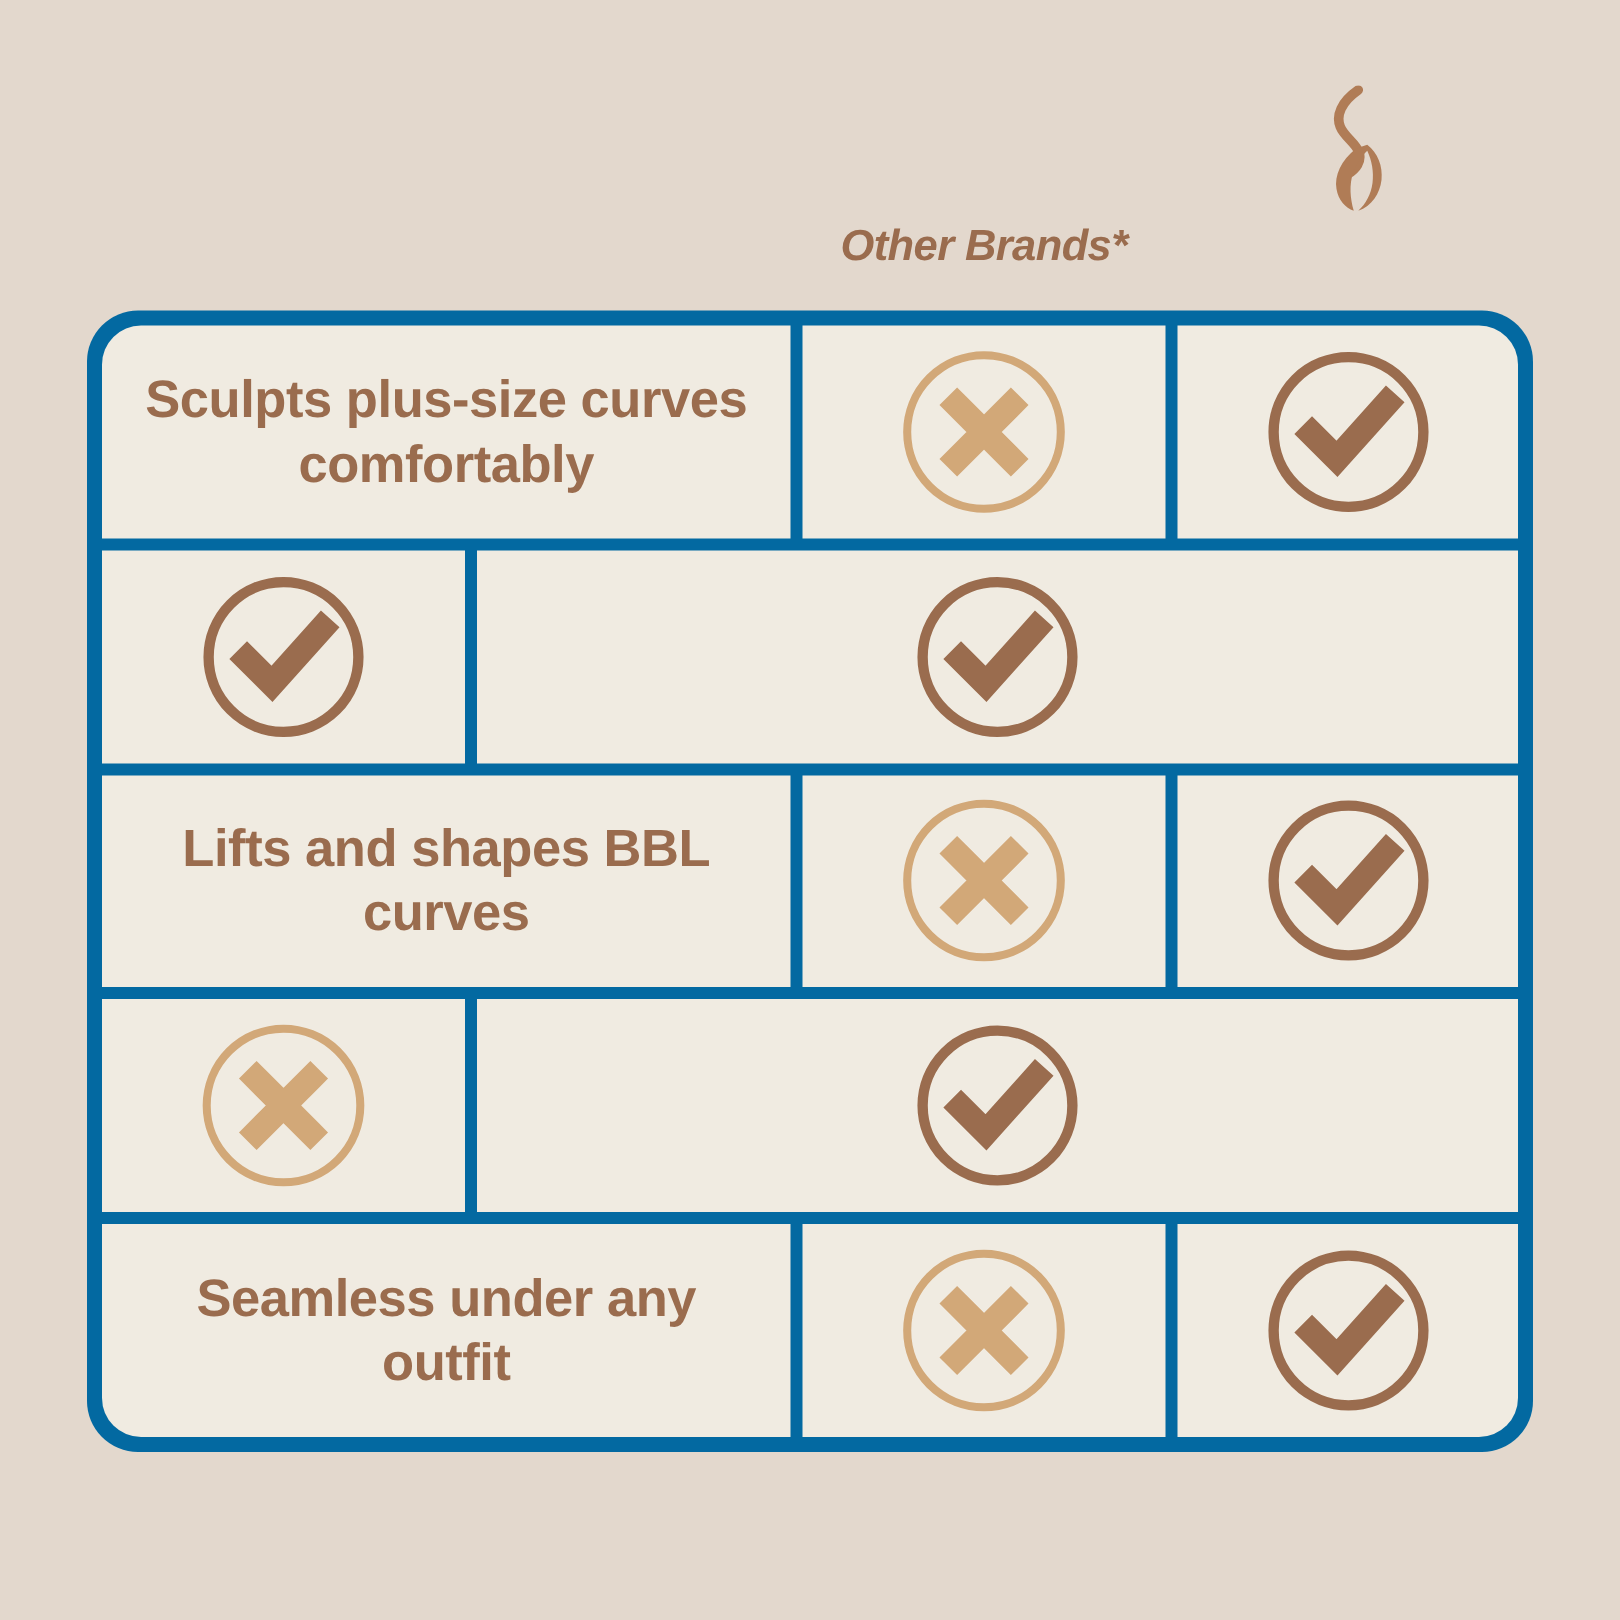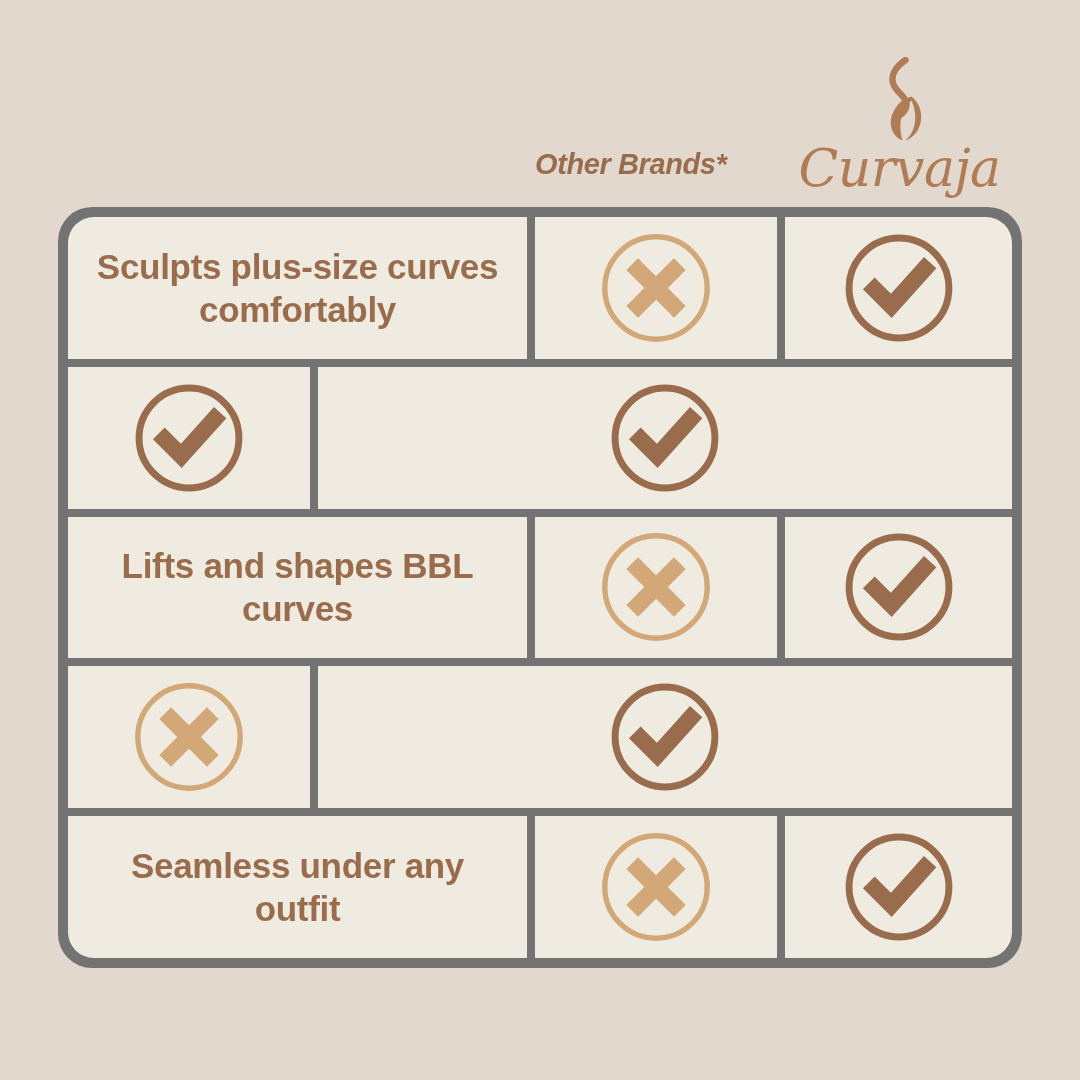--- a/index.html
+++ b/index.html
@@ -11,21 +11,21 @@
     position:relative;
   }
   .stage{position:absolute;inset:0;}
 
   
   .header{
     position:absolute;left:0;top:0;width:1080px;height:207px;
   }
   .hdr-other{
     position:absolute;left:535px;top:148px;width:242px;
-    text-align:left;
+    text-align:center;
     font-size:29px;font-weight:bold;font-style:italic;
     color:#9a6c4e;letter-spacing:-0.4px;
   }
   .brand{
     position:absolute;left:777px;top:55px;width:245px;height:145px;
   }
   .brand-mark{
     position:absolute;left:50%;top:2px;transform:translateX(-50%);
     width:72px;height:86px;
   }
@@ -38,21 +38,21 @@
     color:#b07c56;
     letter-spacing:-0.5px;
     line-height:1;
   }
 
   
   .table{
     position:absolute;left:58px;top:207px;
     width:964px;height:761px;
     box-sizing:border-box;
-    background:#737373;
+    background:#0369a1;
     border-radius:34px;
     padding:10px;
     display:flex;flex-direction:column;
     gap:8px;
     overflow:hidden;
   }
   .row{
     flex:1 1 0;
     display:flex;
     gap:8px;
@@ -94,21 +94,20 @@
 
     <div class="brand">
       <svg class="brand-mark" viewBox="0 0 72 86">
         <path d="M41.5 3 C30 11 26.5 20 29.5 27.5 C32 34 40 38.5 42 44.5
                  C44 50.5 40 56 34.5 59" fill="none" stroke="#b07c56" stroke-width="6.4" stroke-linecap="round"></path>
         <path d="M40 42 C30 50 25.5 60 27 69 C28.2 76.5 33 81.5 38.5 83.5
                  C36 75 35.5 66 38 58.5 C40 52 44 47 47.5 43.5
                  C50.5 50 52 57.5 51 65 C50 72.5 46.5 79 41.5 83.5
                  C50.5 80.5 56 72 57 63 C58 53.5 54.5 45 47.5 39.5 Z" fill="#b07c56"></path>
       </svg>
-      <div class="brand-word">Curvaja</div>
     </div>
 
   </div>
 
   <div class="table">
 
     <div class="row">
       <div class="cell cell-feature">
         <div class="feature-text">Sculpts plus-size curves comfortably</div>
       </div>

